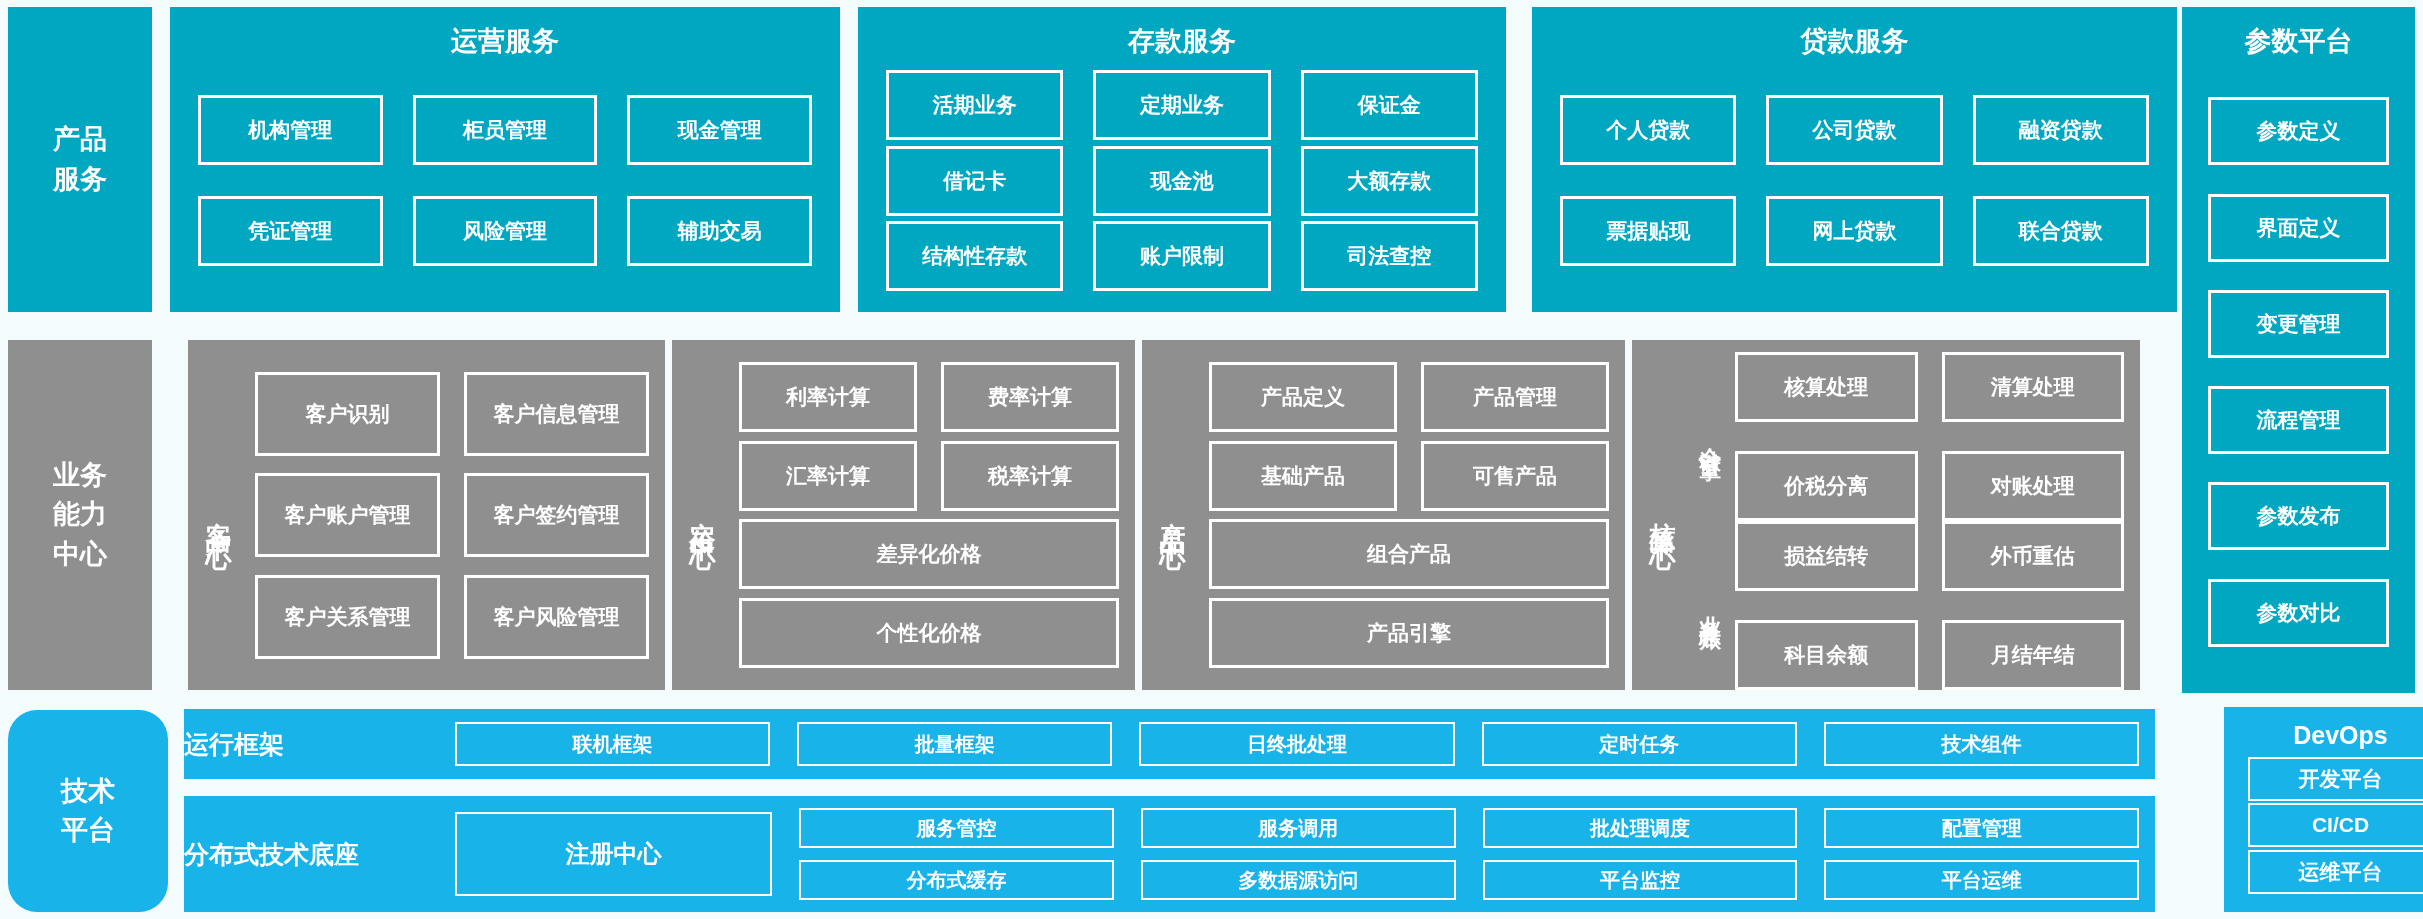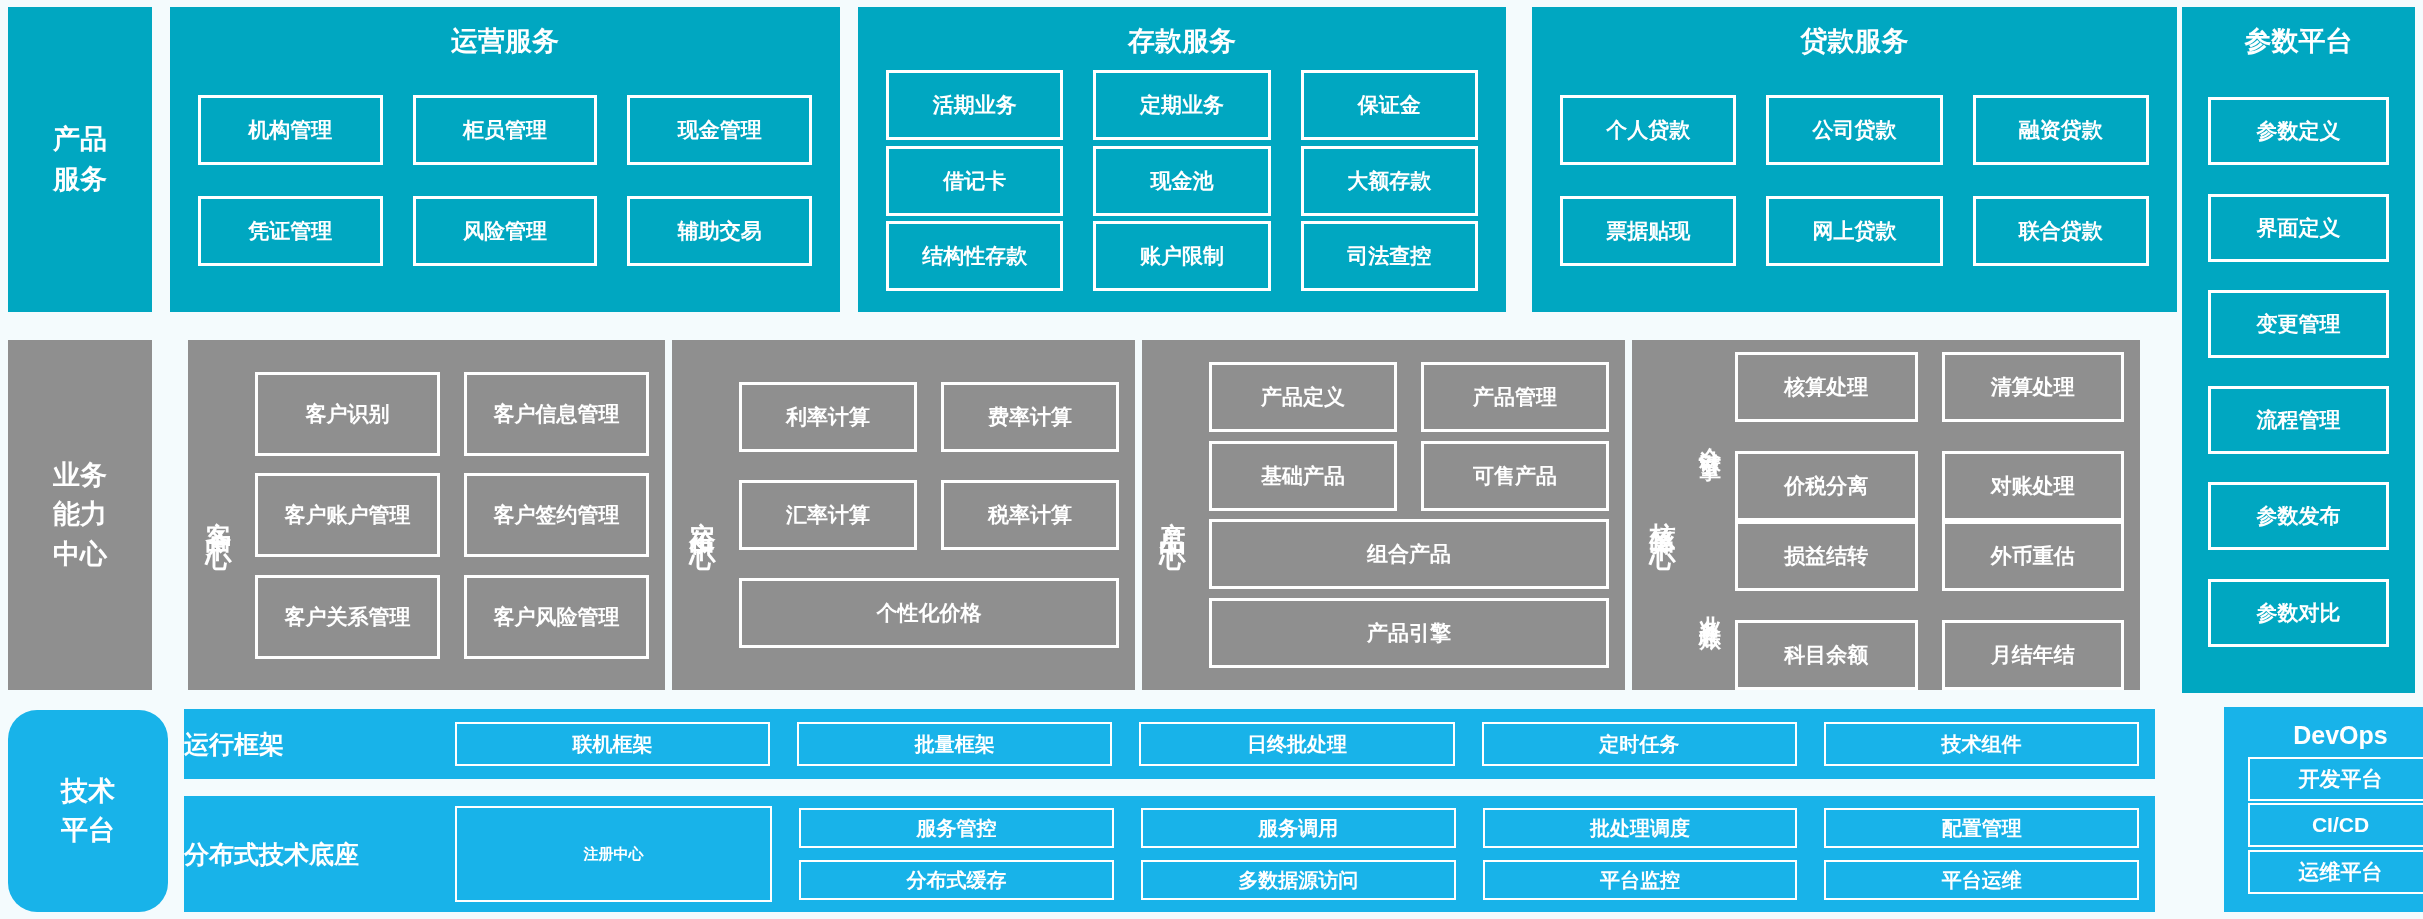--- a/index.html
+++ b/index.html
@@ -62,22 +62,22 @@
 
   
   .strip { display:flex; align-items:center; }
   .strip-label { flex:0 0 271px; font-size:25px; box-sizing:border-box; }
   .runtime-boxes { flex:1; display:flex; gap:27px; margin-right:16px; }
   .sbox {
     flex:1; height:40px; border:2px solid #fff;
     display:flex; align-items:center; justify-content:center; font-size:20px;
   }
   .registry-box {
-    flex:0 0 317px; height:96px; border:2px solid #fff;
-    display:flex; align-items:center; justify-content:center; font-size:15px; box-sizing:border-box;
+    flex:0 0 317px; height:84px; border:2px solid #fff;
+    display:flex; align-items:center; justify-content:center; font-size:24px; box-sizing:border-box;
   }
   .dist-grid {
     flex:1; display:grid; grid-template-columns:repeat(4,1fr);
     gap:12px 27px; margin:0 16px 0 27px;
   }
   .sbox2 {
     height:36px; border:2px solid #fff;
     display:flex; align-items:center; justify-content:center; font-size:20px;
   }
 
@@ -203,20 +203,23 @@
     <div class="mid-grid">
       <div class="mrow">
         <div class="mbox">利率计算</div>
         <div class="mbox">费率计算</div>
       </div>
       <div class="mrow">
         <div class="mbox">汇率计算</div>
         <div class="mbox">税率计算</div>
       </div>
       <div class="mrow">
+        <div class="mbox">差异化价格</div>
+      </div>
+      <div class="mrow">
         <div class="mbox">个性化价格</div>
       </div>
     </div>
   </div>
 
   <div class="band gray mid-section" id="sec-prod">
     <div class="vlabel">产品中心</div>
     <div class="mid-grid">
       <div class="mrow">
         <div class="mbox">产品定义</div>

